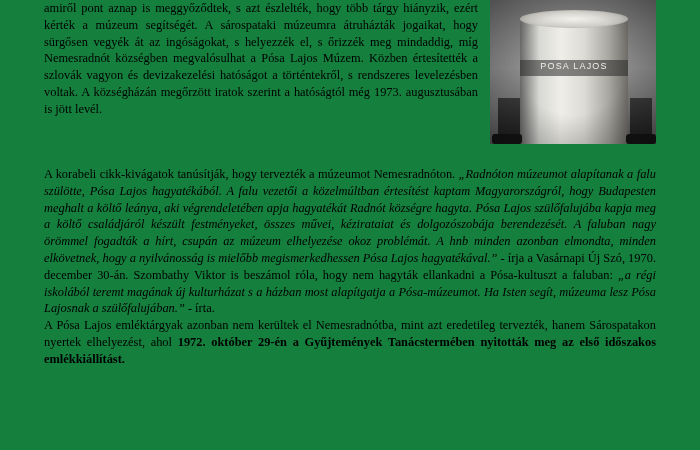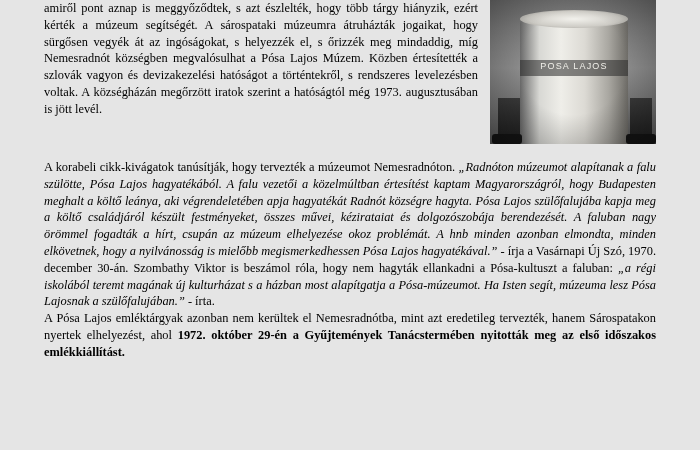--- a/index.html
+++ b/index.html
@@ -10,34 +10,34 @@
   body {
     width: 700px;
     height: 450px;
     overflow: hidden;
     font-family: "Liberation Serif", serif;
   }
   .page {
     position: relative;
     width: 700px;
     height: 450px;
-    background: #e5e5e5;
+    background: #15803d;
     box-sizing: border-box;
     padding: 0 44px 0 44px;
     overflow: hidden;
   }
   .para {
     font-size: 12.4px;
     line-height: 1.355;
     text-align: justify;
     margin: 0;
     color: #000;
     hyphens: manual;
   }
-  .para.spaced { margin-top: 9px; }
+  .para.spaced { margin-top: 16px; }
 
   
   .topblock {
     position: relative;
     padding-top: 0;
   }
   .photo-top {
     float: right;
     width: 166px;
     height: 146px;

